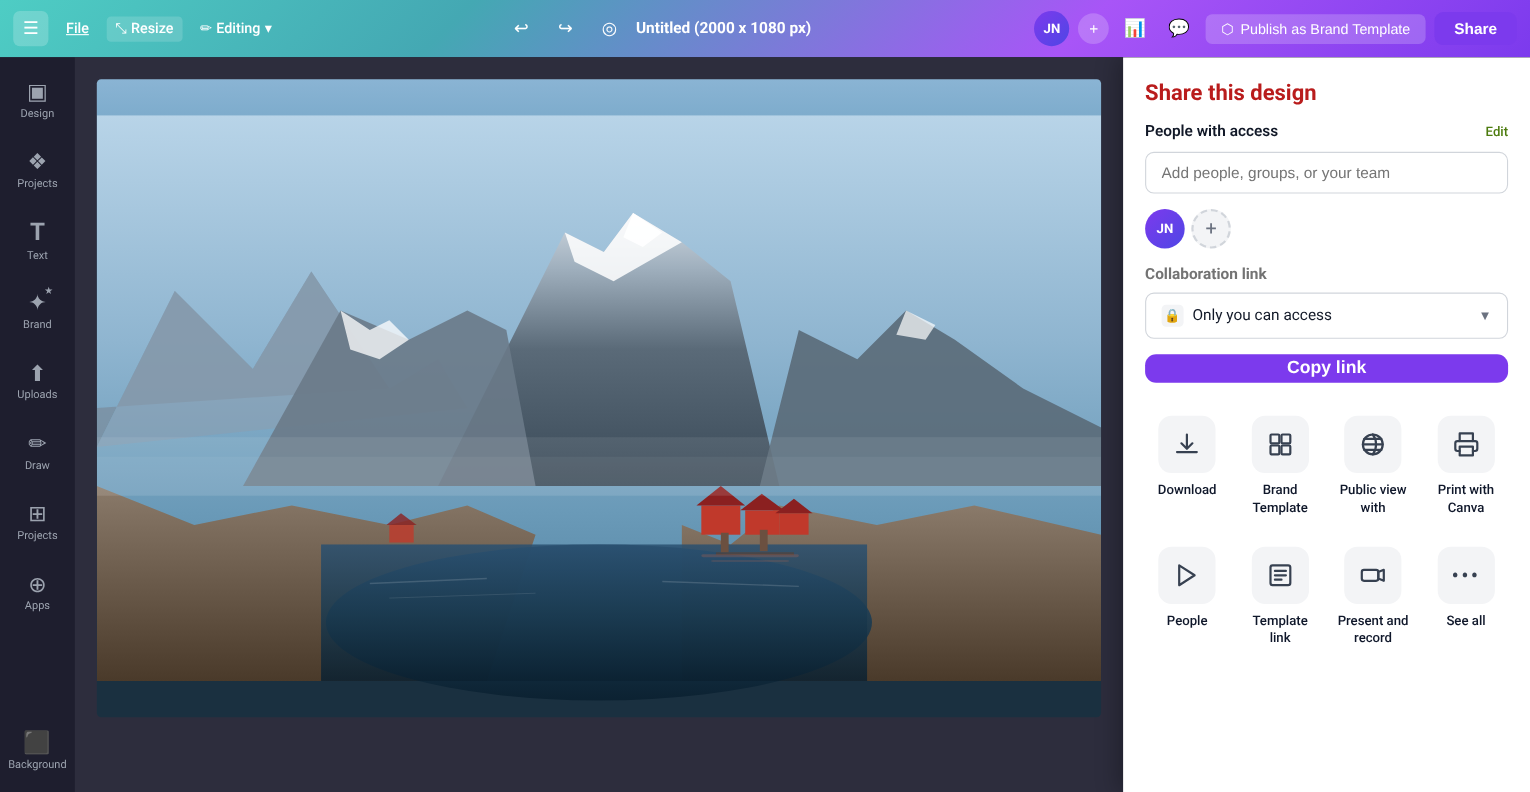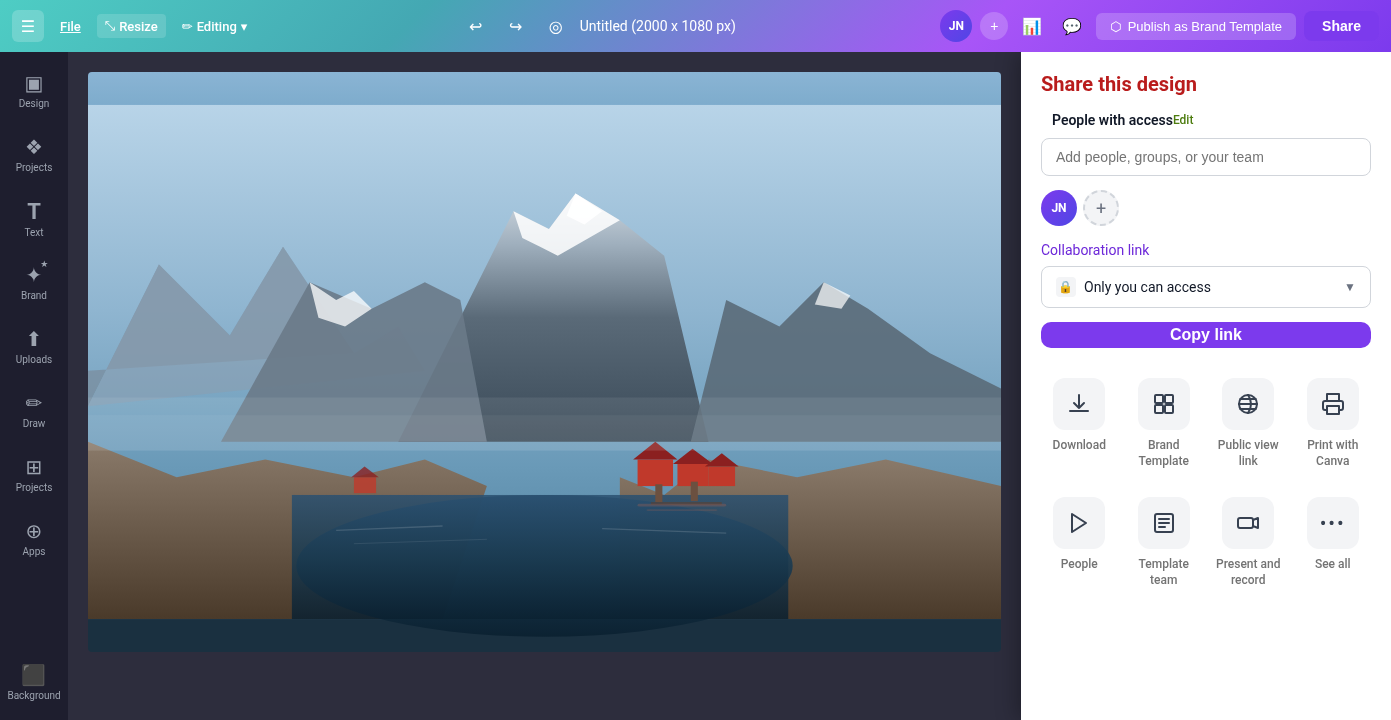--- a/index.html
+++ b/index.html
@@ -15,21 +15,21 @@
       gap: 8px;
       flex-shrink: 0;
     }
     .topbar-left { display: flex; align-items: center; gap: 8px; }
     .menu-btn { width: 32px; height: 32px; border-radius: 6px; background: rgba(255,255,255,0.2); border: none; cursor: pointer; display: flex; align-items: center; justify-content: center; color: white; font-size: 16px; }
     .topbar-file { color: white; font-size: 13px; font-weight: 500; cursor: pointer; padding: 4px 8px; border-radius: 4px; text-decoration: underline; }
     .resize-btn { display: flex; align-items: center; gap: 4px; color: white; font-size: 13px; font-weight: 500; cursor: pointer; padding: 4px 8px; border-radius: 4px; background: rgba(255,255,255,0.15); }
     .editing-btn { display: flex; align-items: center; gap: 4px; color: white; font-size: 13px; font-weight: 500; cursor: pointer; padding: 4px 8px; border-radius: 4px; }
     .topbar-center { flex: 1; display: flex; align-items: center; justify-content: center; gap: 8px; }
     .undo-btn, .redo-btn { width: 32px; height: 32px; background: none; border: none; cursor: pointer; color: white; font-size: 16px; display: flex; align-items: center; justify-content: center; border-radius: 4px; }
-    .topbar-title { color: white; font-size: 14px; font-weight: 400; }
+    .topbar-title { color: white; font-size: 14px; font-weight: 700; }
     .topbar-right { display: flex; align-items: center; gap: 8px; }
     .avatar { width: 32px; height: 32px; border-radius: 50%; background: linear-gradient(135deg, #7c3aed, #4f46e5); display: flex; align-items: center; justify-content: center; color: white; font-size: 12px; font-weight: 700; }
     .add-collab-btn { width: 28px; height: 28px; border-radius: 50%; background: rgba(255,255,255,0.2); border: none; cursor: pointer; color: white; font-size: 14px; display: flex; align-items: center; justify-content: center; }
     .analytics-btn { width: 32px; height: 32px; background: none; border: none; cursor: pointer; color: white; font-size: 16px; display: flex; align-items: center; justify-content: center; }
     .comment-btn { width: 32px; height: 32px; background: none; border: none; cursor: pointer; color: white; font-size: 16px; display: flex; align-items: center; justify-content: center; }
     .publish-btn { background: rgba(255,255,255,0.2); border: none; cursor: pointer; color: white; font-size: 13px; font-weight: 500; padding: 6px 14px; border-radius: 6px; display: flex; align-items: center; gap: 6px; }
     .share-btn { background: #7c3aed; border: none; cursor: pointer; color: #ffffff; font-size: 14px; font-weight: 600; padding: 7px 18px; border-radius: 8px; }
 
     
     .main { display: flex; flex: 1; overflow: hidden; }
@@ -85,37 +85,37 @@
     .share-panel {
       width: 370px;
       background: white;
       height: 100%;
       overflow-y: auto;
       padding: 20px;
       flex-shrink: 0;
       box-shadow: -4px 0 20px rgba(0,0,0,0.3);
     }
     .share-panel-title { font-size: 20px; font-weight: 700; color: #b91c1c; margin-bottom: 16px; }
-    .people-access-row { display: flex; align-items: center; justify-content: flex-start; margin-bottom: 10px; margin-left: 11px; }
+    .people-access-row { display: flex; align-items: center; justify-content: space-between; margin-bottom: 10px; }
     .people-access-label { font-size: 14px; font-weight: 600; color: #111827; }
     .edit-link { color: #4d7c0f; font-size: 12px; font-weight: 500; cursor: pointer; text-decoration: none; }
     .add-people-input {
       width: 100%;
       padding: 10px 14px;
       border: 1.5px solid #d1d5db;
       border-radius: 8px;
       font-size: 14px;
       color: #6b7280;
       outline: none;
       margin-bottom: 14px;
     }
     .user-list { display: flex; align-items: center; gap: 6px; margin-bottom: 16px; }
     .user-avatar { width: 36px; height: 36px; border-radius: 50%; background: linear-gradient(135deg, #7c3aed, #4f46e5); display: flex; align-items: center; justify-content: center; color: white; font-size: 12px; font-weight: 700; }
     .add-user-circle { width: 36px; height: 36px; border-radius: 50%; background: #f3f4f6; display: flex; align-items: center; justify-content: center; color: #6b7280; font-size: 18px; cursor: pointer; border: 2px dashed #d1d5db; }
-    .collab-link-label { font-size: 14px; font-weight: 400; color: #6d28d9; margin-bottom: 8px; }
+    .collab-link-label { font-size: 14px; font-weight: 700; color: #737373; margin-bottom: 8px; }
     .collab-dropdown {
       width: 100%;
       padding: 10px 14px;
       border: 1.5px solid #d1d5db;
       border-radius: 8px;
       font-size: 14px;
       color: #111827;
       display: flex;
       align-items: center;
       justify-content: space-between;
@@ -153,21 +153,21 @@
       width: 52px;
       height: 52px;
       background: #f3f4f6;
       border-radius: 12px;
       display: flex;
       align-items: center;
       justify-content: center;
       font-size: 22px;
       color: #374151;
     }
-    .action-label { font-size: 12px; color: #737373; text-align: center; line-height: 1.3; font-weight: 500; }
+    .action-label { font-size: 12px; color: #0f172a; text-align: center; line-height: 1.3; font-weight: 500; }
 
     
     svg.mountains { position: absolute; top: 0; left: 0; width: 100%; height: 100%; }
   </style>
 </head>
 <body>
 
 <div class="topbar">
   <div class="topbar-left">
     <button class="menu-btn">
@@ -388,21 +388,21 @@
       </div>
 
       <div class="action-item">
         <div class="action-icon">
           <svg width="24" height="24" viewBox="0 0 24 24" fill="none" stroke="#374151" stroke-width="2" stroke-linecap="round" stroke-linejoin="round">
             <circle cx="12" cy="12" r="9"></circle>
             <path d="M12 3a15 15 0 0 1 0 18M3 12h18"></path>
             <path d="M4.2 7h15.6M4.2 17h15.6"></path>
           </svg>
         </div>
-        <span class="action-label">Public view link</span>
+        <span class="action-label">Public view with</span>
       </div>
 
       <div class="action-item">
         <div class="action-icon">
           <svg width="24" height="24" viewBox="0 0 24 24" fill="none" stroke="#374151" stroke-width="2" stroke-linecap="round" stroke-linejoin="round">
             <path d="M6 9V2h12v7"></path>
             <path d="M6 18H4a2 2 0 0 1-2-2v-5a2 2 0 0 1 2-2h16a2 2 0 0 1 2 2v5a2 2 0 0 1-2 2h-2"></path>
             <rect x="6" y="14" width="12" height="8"></rect>
           </svg>
         </div>
@@ -423,21 +423,21 @@
 
       <div class="action-item">
         <div class="action-icon">
           <svg width="24" height="24" viewBox="0 0 24 24" fill="none" stroke="#374151" stroke-width="2" stroke-linecap="round" stroke-linejoin="round">
             <rect x="3" y="3" width="18" height="18" rx="2"></rect>
             <line x1="7" y1="8" x2="17" y2="8"></line>
             <line x1="7" y1="12" x2="17" y2="12"></line>
             <line x1="7" y1="16" x2="13" y2="16"></line>
           </svg>
         </div>
-        <span class="action-label">Template team</span>
+        <span class="action-label">Template link</span>
       </div>
 
       <div class="action-item">
         <div class="action-icon">
           <svg width="24" height="24" viewBox="0 0 24 24" fill="none" stroke="#374151" stroke-width="2" stroke-linecap="round" stroke-linejoin="round">
             <rect x="2" y="7" width="15" height="10" rx="2"></rect>
             <polygon points="17 9 22 7 22 17 17 15"></polygon>
           </svg>
         </div>
         <span class="action-label">Present and record</span>

